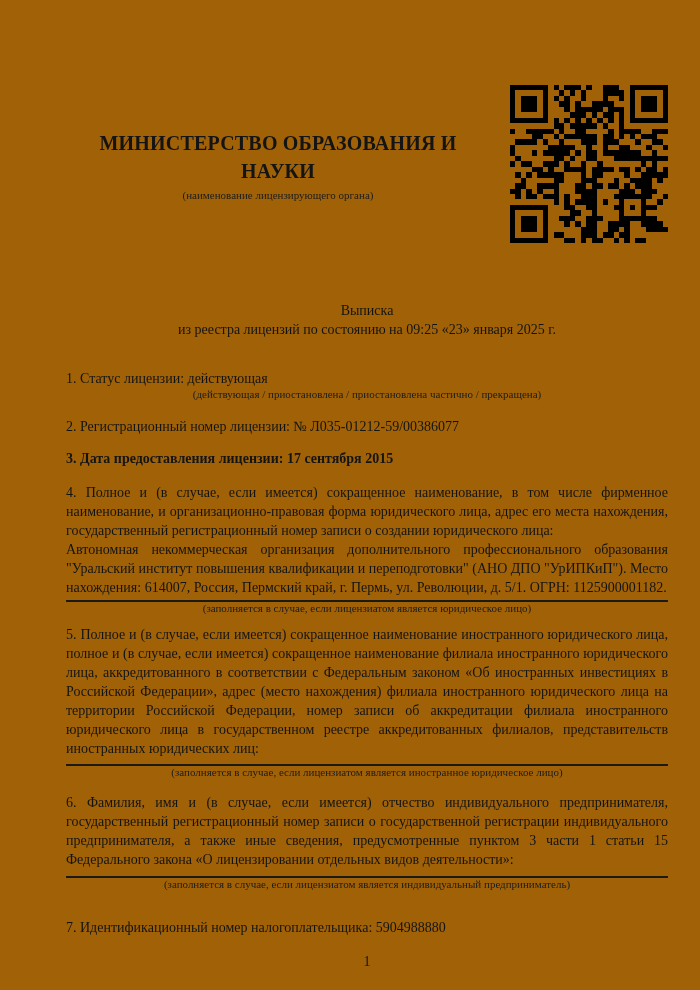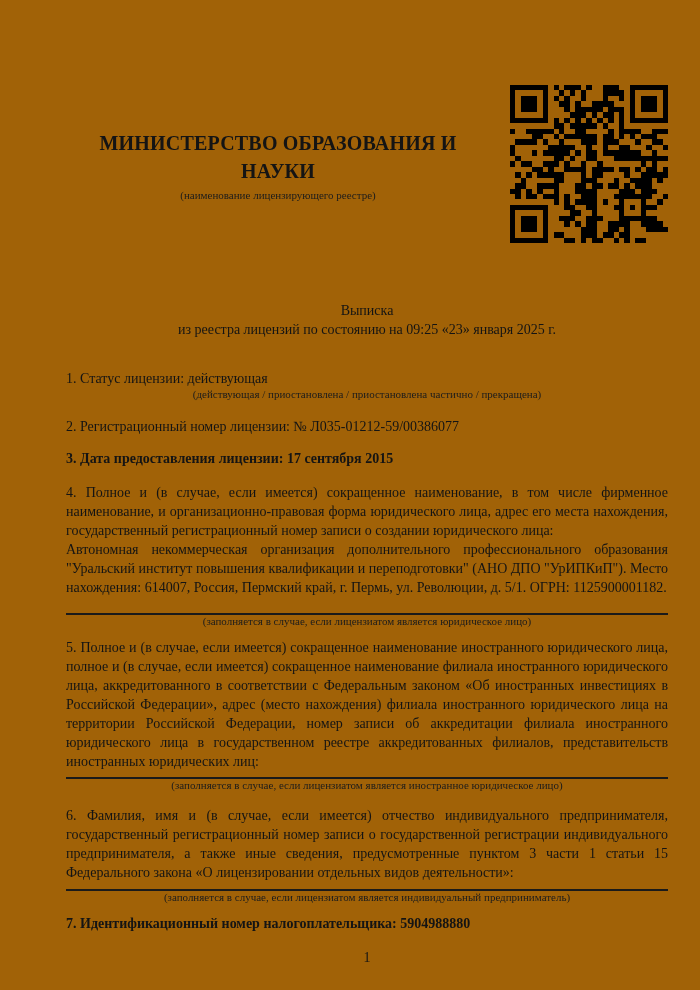--- a/index.html
+++ b/index.html
@@ -63,53 +63,53 @@
     text-align: justify;
   }
   .hint {
     font-size: 11px;
     line-height: 13px;
     text-align: center;
     margin-top: 0;
     color: #1c1c1c;
   }
   .underlined {
-    padding-bottom: 16px;
+    padding-bottom: 3px;
     border-bottom: 2px solid #1a1a1a;
   }
   .blank-line {
     border-bottom: 2px solid #1a1a1a;
   }
   .mt-item1 { margin-top: 30px; }
   .mt-item2 { margin-top: 16px; }
   .mt-item3 { margin-top: 13px; font-weight: bold; }
   .mt-item4 { margin-top: 15px; }
   .mt-item5 { margin-top: 10px; }
   .mt-item6 { margin-top: 14px; }
-  .mt-item7 { margin-top: 10px; font-weight: bold; }
+  .mt-item7 { margin-top: 27px; }
   .bl5 { margin-top: 6px; }
   .bl6 { margin-top: 7px; }
   .page-number {
     margin-top: 17px;
     text-align: center;
     font-size: 14px;
   }
 </style>
 </head>
 <body>
 
 <div class="page">
   <div class="content">
 
     <div class="header">
       <div class="issuer">
         <div class="issuer-title">
           <span>МИНИСТЕРСТВО ОБРАЗОВАНИЯ И НАУКИ</span><br>
         </div>
-        <div class="issuer-caption">(наименование лицензирующего реестре)</div>
+        <div class="issuer-caption">(наименование лицензирующего органа)</div>
       </div>
       <div class="qr"><svg viewBox="0 0 29 29" width="158" height="158" shape-rendering="crispEdges" fill="#000000">
             <rect x="0" y="0" width="1" height="1"></rect>
             <rect x="1" y="0" width="1" height="1"></rect>
             <rect x="2" y="0" width="1" height="1"></rect>
             <rect x="3" y="0" width="1" height="1"></rect>
             <rect x="4" y="0" width="1" height="1"></rect>
             <rect x="5" y="0" width="1" height="1"></rect>
             <rect x="6" y="0" width="1" height="1"></rect>
             <rect x="8" y="0" width="1" height="1"></rect>

